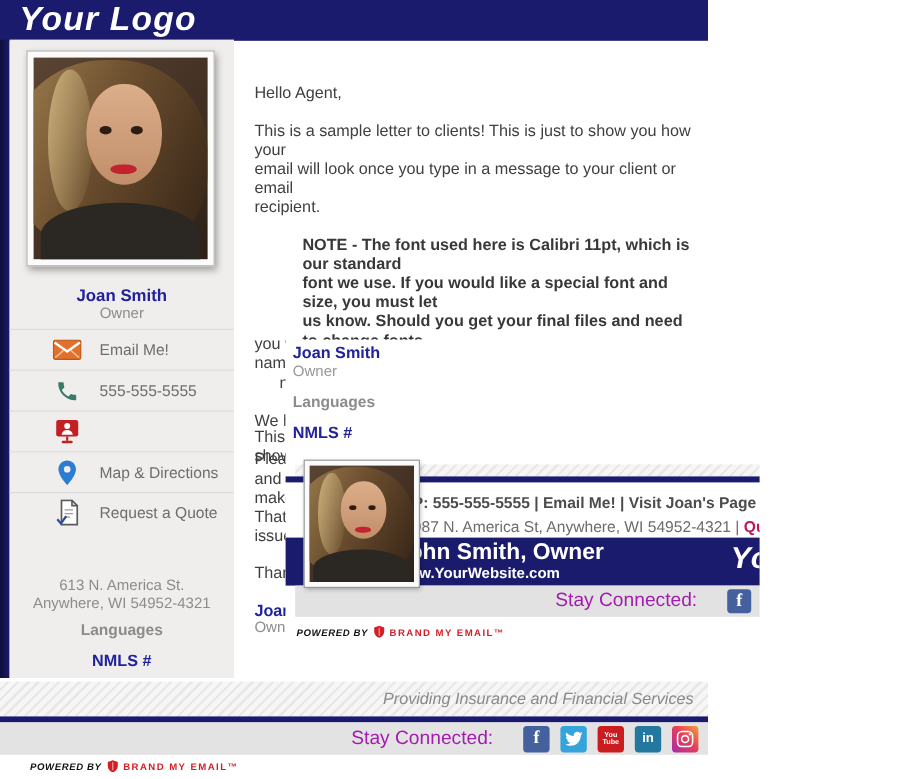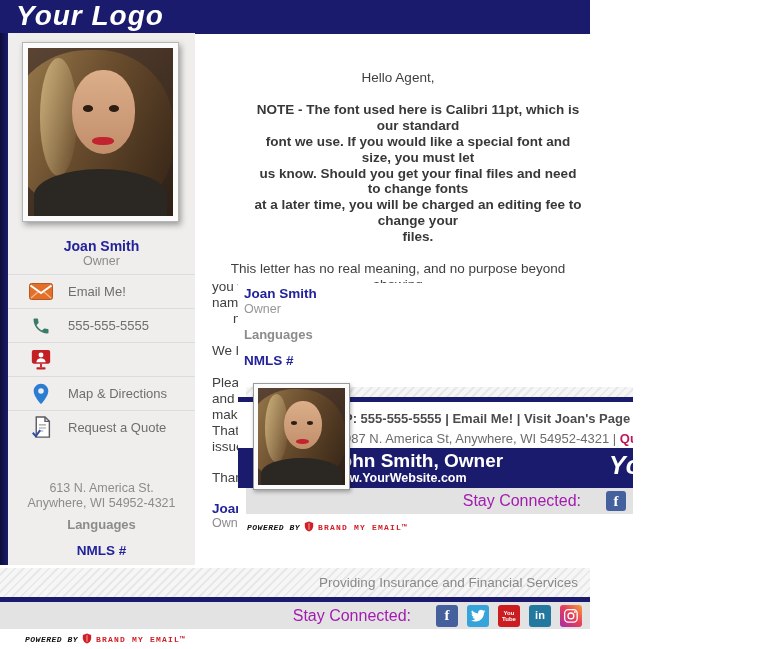--- a/index.html
+++ b/index.html
@@ -19,48 +19,48 @@
               background:linear-gradient(90deg,#0d0d38,#1b1b6e);}
   .sidebar{position:absolute;left:8px;top:33px;width:187px;height:532px;background:#efeeec;}
   .photo-frame{position:absolute;background:#fbfbfb;border:1px solid #b5b5b5;padding:5px;
                box-shadow:2px 3px 6px rgba(0,0,0,.35);}
   .photo-frame.main{left:14px;top:9px;width:145px;height:168px;}
   .sb-name{position:absolute;top:205px;width:100%;text-align:center;font-size:14px;
            font-weight:bold;color:#22229b;}
   .sb-title{position:absolute;top:221px;width:100%;text-align:center;font-size:12.5px;color:#8c8c8c;}
   .menu{position:absolute;top:241px;left:0;width:100%;}
   .menu-item{height:33px;border-top:1px solid #dcdcdc;display:flex;align-items:center;
-             padding-left:20px;cursor:pointer;}
+             padding-left:35px;cursor:pointer;}
   .menu-icon{width:26px;height:24px;display:flex;align-items:center;justify-content:center;}
   .menu-label{margin-left:14px;font-size:13px;color:#6e6e6e;}
   .sb-address{position:absolute;top:448px;width:100%;text-align:center;font-size:12.5px;
               color:#8c8c8c;line-height:15px;}
   .sb-languages{position:absolute;top:484px;width:100%;text-align:center;font-size:13px;
                 font-weight:bold;color:#8c8c8c;}
   .sb-nmls{position:absolute;top:510px;width:100%;text-align:center;font-size:13.5px;
            font-weight:bold;color:#22229b;}
 
   
   .letter{position:absolute;left:212px;top:70px;width:372px;font-size:13.5px;color:#3f3f3f;
-          line-height:15.9px;text-align:center;}
+          line-height:15.9px;}
   .letter p{margin:0;white-space:pre-line;}
   .letter .p2{margin-top:15px;}
   .letter .p3{margin-top:16px;font-weight:bold;color:#383838;margin-left:40px;}
   .letter .p4{margin-top:16px;}
   .fragment{position:absolute;left:212px;font-size:13.5px;color:#3f3f3f;white-space:nowrap;z-index:1;}
   .fragment.name{color:#22229b;font-weight:bold;}
   .fragment.muted{color:#8c8c8c;font-size:12.5px;}
 
   
   .overlay{position:absolute;left:238px;top:283px;width:517px;height:251px;background:#fff;z-index:5;}
   .ov-name{position:absolute;left:6px;top:3px;font-size:13.5px;font-weight:bold;color:#22229b;}
   .ov-title{position:absolute;left:6px;top:19px;font-size:12.5px;color:#979797;}
   .ov-lang{position:absolute;left:6px;top:44px;font-size:13px;font-weight:bold;color:#8c8c8c;}
   .ov-nmls{position:absolute;left:6px;top:70px;font-size:13.5px;font-weight:bold;color:#22229b;}
-  .hatch{background:repeating-linear-gradient(135deg,#f6f6f6 0 4px,#e8e8e8 4px 6px);}
+  .hatch{background:repeating-linear-gradient(135deg,#f6f6f6 0 4px,#e8e8e8 4px 6px);font-style:italic;}
   .ov-hatch{position:absolute;left:8px;top:104px;width:504px;height:10px;}
   .ov-line{position:absolute;left:0;top:114px;width:516px;height:5px;background:#1b1b6e;}
   .ov-contact{position:absolute;left:106px;top:126px;font-size:13px;line-height:20px;}
   .ov-contact .l1{font-weight:bold;color:#4c4c4c;}
   .ov-contact .l2{color:#6c6c6c;}
   .ov-contact .l2 b{color:#be185d;}
   .ov-bar{position:absolute;left:0;top:165px;width:516px;height:40px;background:#1b1b6e;}
   .ov-bar-name{position:absolute;left:92px;top:2px;color:#fff;font-size:19px;font-weight:bold;}
   .ov-bar-site{position:absolute;left:92px;top:23px;color:#fff;font-size:12.5px;font-weight:bold;}
   .ov-bar-logo{position:absolute;right:12px;top:3px;color:#fff;font-size:25px;font-weight:bold;
@@ -76,21 +76,21 @@
   
   .tagline-bar{position:absolute;left:0;top:568px;width:590px;height:29px;line-height:29px;
                text-align:right;padding-right:12px;box-sizing:border-box;font-size:13.5px;color:#898989;}
   .navy-rule{position:absolute;left:0;top:597px;width:590px;height:5px;background:#1b1b6e;}
   .gray-bar{position:absolute;left:0;top:602px;width:590px;height:27px;background:#e3e3e3;
             display:flex;align-items:center;justify-content:flex-end;gap:9px;padding-right:8px;
             box-sizing:border-box;}
   .main-powered{position:absolute;left:25px;top:633px;}
 
   
-  .powered{display:flex;align-items:center;gap:4px;font-size:8px;font-family:Liberation Mono, monospace;}
+  .powered{display:flex;align-items:center;gap:4px;font-size:8px;}
   .pw-label{font-weight:bold;font-style:italic;color:#111;letter-spacing:.5px;}
   .pw-brand{font-weight:bold;color:#d21f26;letter-spacing:1.2px;}
 
   
   .social-icon{width:22px;height:22px;border-radius:3px;display:flex;flex-direction:column;
                align-items:center;justify-content:center;color:#fff;cursor:pointer;flex:none;}
   .icons-sm .social-icon{width:20px;height:20px;}
   .fb{font-family:"Liberation Serif",serif;font-weight:bold;font-size:15px;line-height:1;}
   .yt1,.yt2{font-size:6px;font-weight:bold;line-height:6px;}
   .li{font-weight:bold;font-size:11px;line-height:1;}
@@ -187,20 +187,23 @@
     <div class="sb-address">
       <span>613 N. America St.</span><br>
       <span>Anywhere, WI 54952-4321</span>
     </div>
     <div class="sb-languages">Languages</div>
     <div class="sb-nmls">NMLS #</div>
   </div>
 
   <div class="letter">
     <p>Hello Agent,</p>
+    <p class="p2">This is a sample letter to clients! This is just to show you how your
+email will look once you type in a message to your client or email
+recipient.</p>
     <p class="p3">NOTE - The font used here is Calibri 11pt, which is our standard
 font we use. If you would like a special font and size, you must let
 us know. Should you get your final files and need to change fonts
 at a later time, you will be charged an editing fee to change your
 files.</p>
     <p class="p4">This letter has no real meaning, and no purpose beyond showing</p>
   </div>
   <div id="fragments">
       <div class="fragment" style="top: 279px;">you w</div>
       <div class="fragment" style="top: 295px;">name</div>

